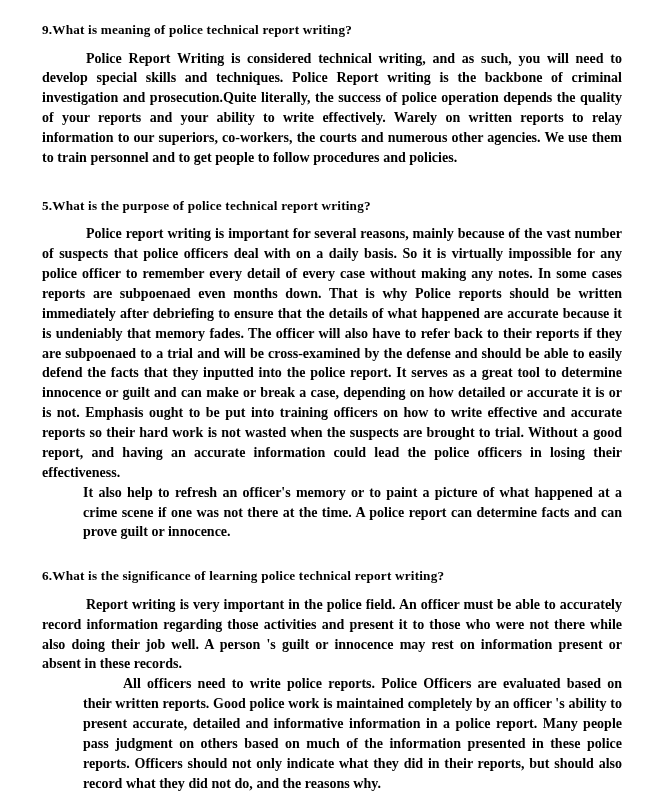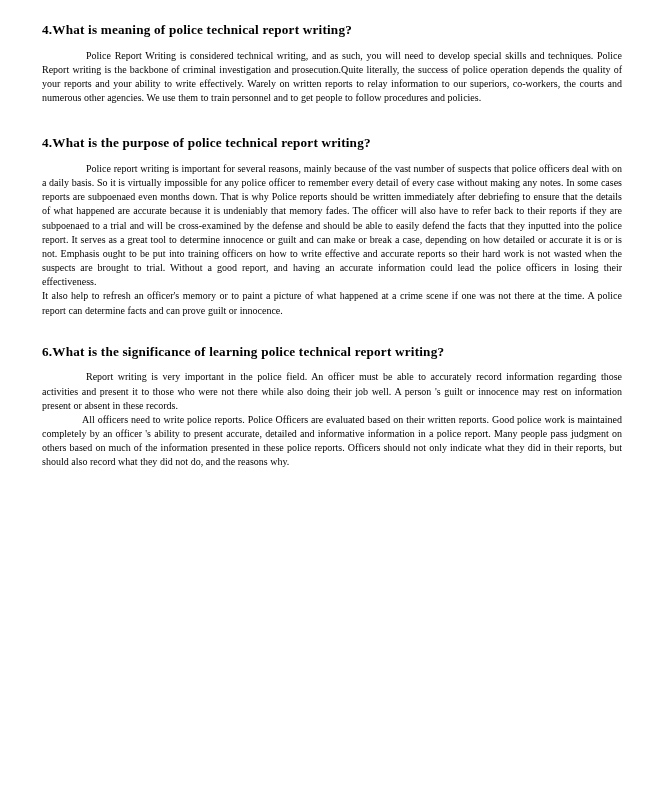--- a/index.html
+++ b/index.html
@@ -28,54 +28,56 @@
     margin: 0 0 10px 0;
     line-height: 1.25;
   }
   .section {
     margin-bottom: 26px;
   }
   .section.last {
     margin-bottom: 0;
   }
   .para {
-    font-size: 10px;
+    font-size: 14px;
     line-height: 1.42;
     text-align: justify;
     margin: 0;
     word-spacing: 0.1px;
+    font-weight: bold;
   }
   .para + .para {
     margin-top: 0px;
+    margin-left: 41px;
   }
   .indent {
     text-indent: 44px;
   }
   .indent-small {
     text-indent: 40px;
   }
   .gap-before-2 {
     margin-top: 30px;
   }
   .gap-before-3 {
     margin-top: 14px;
   }
 </style>
 </head>
 <body>
 
 <div class="page">
 
   <div class="section">
-    <h2 class="q-heading">4.What is meaning of police technical report writing?</h2>
+    <h2 class="q-heading">9.What is meaning of police technical report writing?</h2>
     <p class="para indent">Police Report Writing is considered technical writing, and as such, you will need to develop special skills and techniques. Police Report writing is the backbone of criminal investigation and prosecution.Quite literally, the success of police operation depends the quality of your reports and your ability to write effectively. Warely on written reports to relay information to our superiors, co-workers, the courts and numerous other agencies. We use them to train personnel and to get people to follow procedures and policies.</p>
   </div>
 
   <div class="section gap-before-2">
-    <h2 class="q-heading">4.What is the purpose of police technical report writing?</h2>
+    <h2 class="q-heading">5.What is the purpose of police technical report writing?</h2>
     <p class="para indent">Police report writing is important for several reasons, mainly because of the vast number of suspects that police officers deal with on a daily basis. So it is virtually impossible for any police officer to remember every detail of every case without making any notes. In some cases reports are subpoenaed even months down. That is why Police reports should be written immediately after debriefing to ensure that the details of what happened are accurate because it is undeniably that memory fades. The officer will also have to refer back to their reports if they are subpoenaed to a trial and will be cross-examined by the defense and should be able to easily defend the facts that they inputted into the police report. It serves as a great tool to determine innocence or guilt and can make or break a case, depending on how detailed or accurate it is or is not. Emphasis ought to be put into training officers on how to write effective and accurate reports so their hard work is not wasted when the suspects are brought to trial. Without a good report, and having an accurate information could lead the police officers in losing their effectiveness.</p>
     <p class="para">It also help to refresh an officer's memory or to paint a picture of what happened at a crime scene if one was not there at the time. A police report can determine facts and can prove guilt or innocence.</p>
   </div>
 
   <div class="section last gap-before-3">
     <h2 class="q-heading">6.What is the significance of learning police technical report writing?</h2>
     <p class="para indent">Report writing is very important in the police field. An officer must be able to accurately record information regarding those activities and present it to those who were not there while also doing their job well. A person 's guilt or innocence may rest on information present or absent in these records.</p>
     <p class="para indent-small">All officers need to write police reports. Police Officers are evaluated based on their written reports. Good police work is maintained completely by an officer 's ability to present accurate, detailed and informative information in a police report. Many people pass judgment on others based on much of the information presented in these police reports. Officers should not only indicate what they did in their reports, but should also record what they did not do, and the reasons why.</p>
   </div>
 

